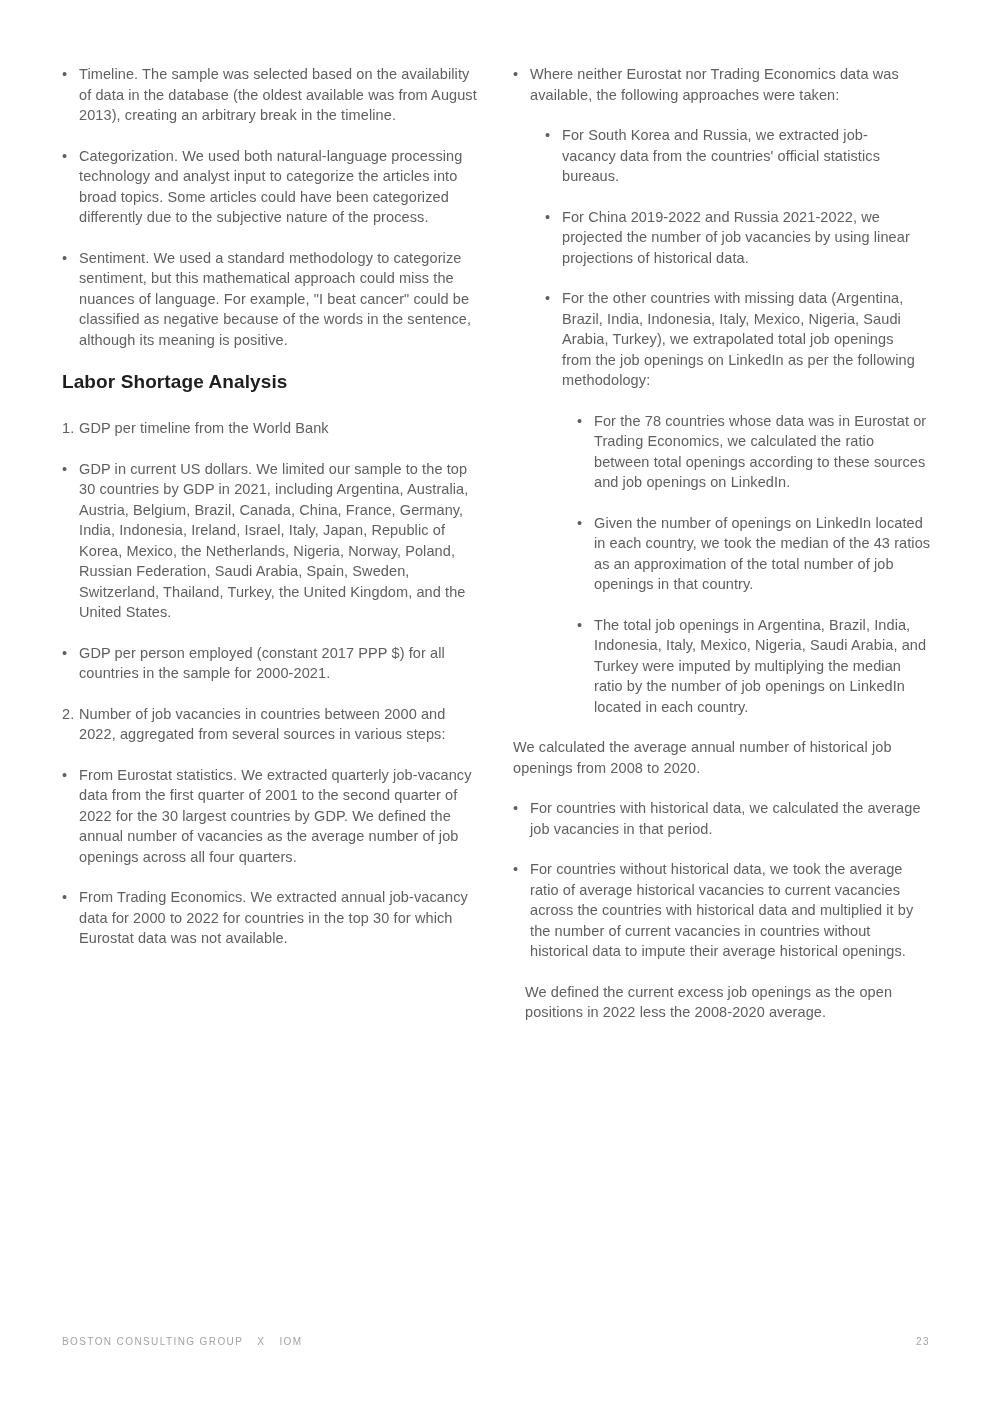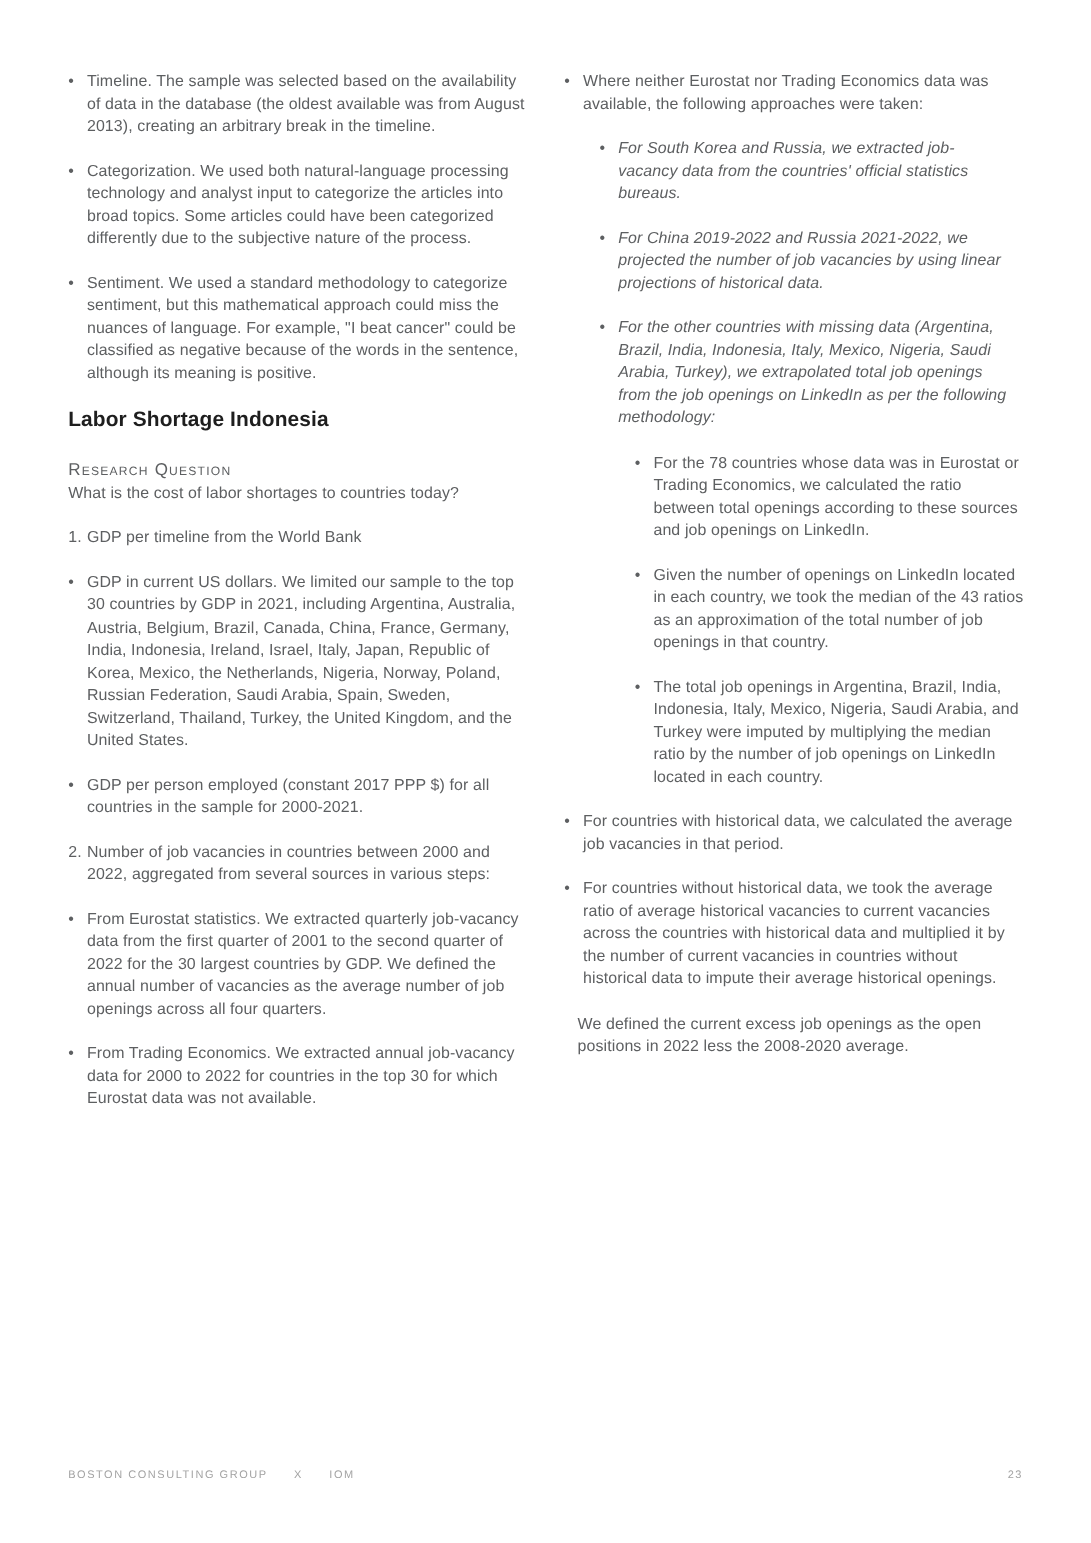--- a/index.html
+++ b/index.html
@@ -36,21 +36,21 @@
     margin-bottom: 20px;
   }
   .bullet .bm {
     flex: 0 0 17px;
     color: #5d5f61;
   }
   .numbered .num {
     flex: 0 0 17px;
   }
   .bullet.l2 { margin-left: 32px; }
-  .bullet.l2 .bt { width: 354px; font-style: italic; }
+  .bullet.l2 .bt { width: 354px; }
   .bullet.l3 { margin-left: 64px; }
   .para { margin-bottom: 20px; margin-left: 12px; }
   .section-title {
     color: #1e1e1e;
     font-size: 19px;
     line-height: 24px;
     font-weight: 700;
     margin: 8px 0 24px 0;
     letter-spacing: 0.1px;
   }
@@ -72,21 +72,21 @@
     bottom: 56px;
     display: flex;
     justify-content: space-between;
     align-items: baseline;
     color: #a3a3a3;
     font-size: 10px;
     letter-spacing: 1.4px;
   }
   .footer-left {
     display: flex;
-    gap: 24px;
+    gap: 14px;
     align-items: center;
   }
 </style>
 </head>
 <body>
 
 <div class="page">
   <div class="content">
 
     <div class="col">
@@ -97,26 +97,22 @@
       </div>
       <div class="bullet">
         <span class="bm">•</span>
         <span class="bt">Categorization. We used both natural-language processing technology and analyst input to categorize the articles into broad topics. Some articles could have been categorized differently due to the subjective nature of the process.</span>
       </div>
       <div class="bullet">
         <span class="bm">•</span>
         <span class="bt">Sentiment. We used a standard methodology to categorize sentiment, but this mathematical approach could miss the nuances of language. For example, "I beat cancer" could be classified as negative because of the words in the sentence, although its meaning is positive.</span>
       </div>
 
-      <h2 class="section-title">Labor Shortage Indonesia</h2>
-
-      <div class="sc-block">
-        <h3 class="sc-heading">Research Question</h3>
-        <p class="body-line">What is the cost of labor shortages to countries today?</p>
-      </div>
+      <h2 class="section-title">Labor Shortage Analysis</h2>
+
 
 
       <div class="numbered">
         <span class="num">1.</span>
         <span class="bt">GDP per timeline from the World Bank</span>
       </div>
 
       <div class="bullet">
         <span class="bm">•</span>
         <span class="bt">GDP in current US dollars. We limited our sample to the top 30 countries by GDP in 2021, including Argentina, Australia, Austria, Belgium, Brazil, Canada, China, France, Germany, India, Indonesia, Ireland, Israel, Italy, Japan, Republic of Korea, Mexico, the Netherlands, Nigeria, Norway, Poland, Russian Federation, Saudi Arabia, Spain, Sweden, Switzerland, Thailand, Turkey, the United Kingdom, and the United States.</span>
@@ -169,20 +165,21 @@
       <div class="bullet l3">
         <span class="bm">•</span>
         <span class="bt">Given the number of openings on LinkedIn located in each country, we took the median of the 43 ratios as an approximation of the total number of job openings in that country.</span>
       </div>
       <div class="bullet l3">
         <span class="bm">•</span>
         <span class="bt">The total job openings in Argentina, Brazil, India, Indonesia, Italy, Mexico, Nigeria, Saudi Arabia, and Turkey were imputed by multiplying the median ratio by the number of job openings on LinkedIn located in each country.</span>
       </div>
 
       <div class="sc-block">
+        <p class="body-line">We calculated the average annual number of historical job openings from 2008 to 2020.</p>
       </div>
 
       <div class="bullet">
         <span class="bm">•</span>
         <span class="bt">For countries with historical data, we calculated the average job vacancies in that period.</span>
       </div>
       <div class="bullet">
         <span class="bm">•</span>
         <span class="bt">For countries without historical data, we took the average ratio of average historical vacancies to current vacancies across the countries with historical data and multiplied it by the number of current vacancies in countries without historical data to impute their average historical openings.</span>
       </div>

